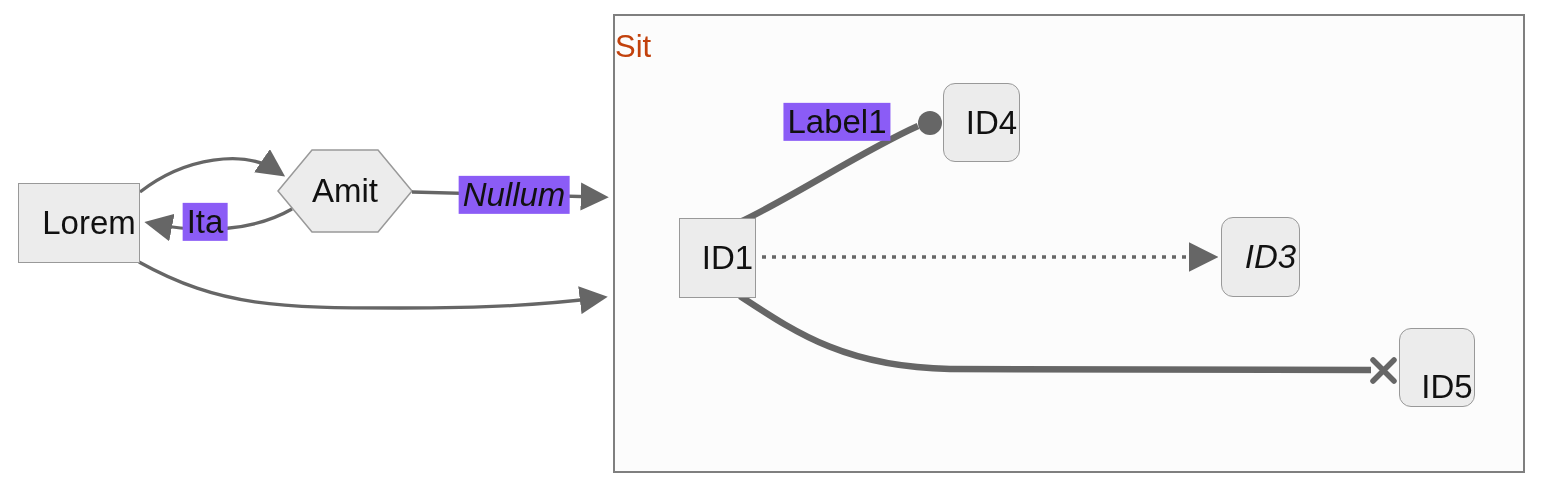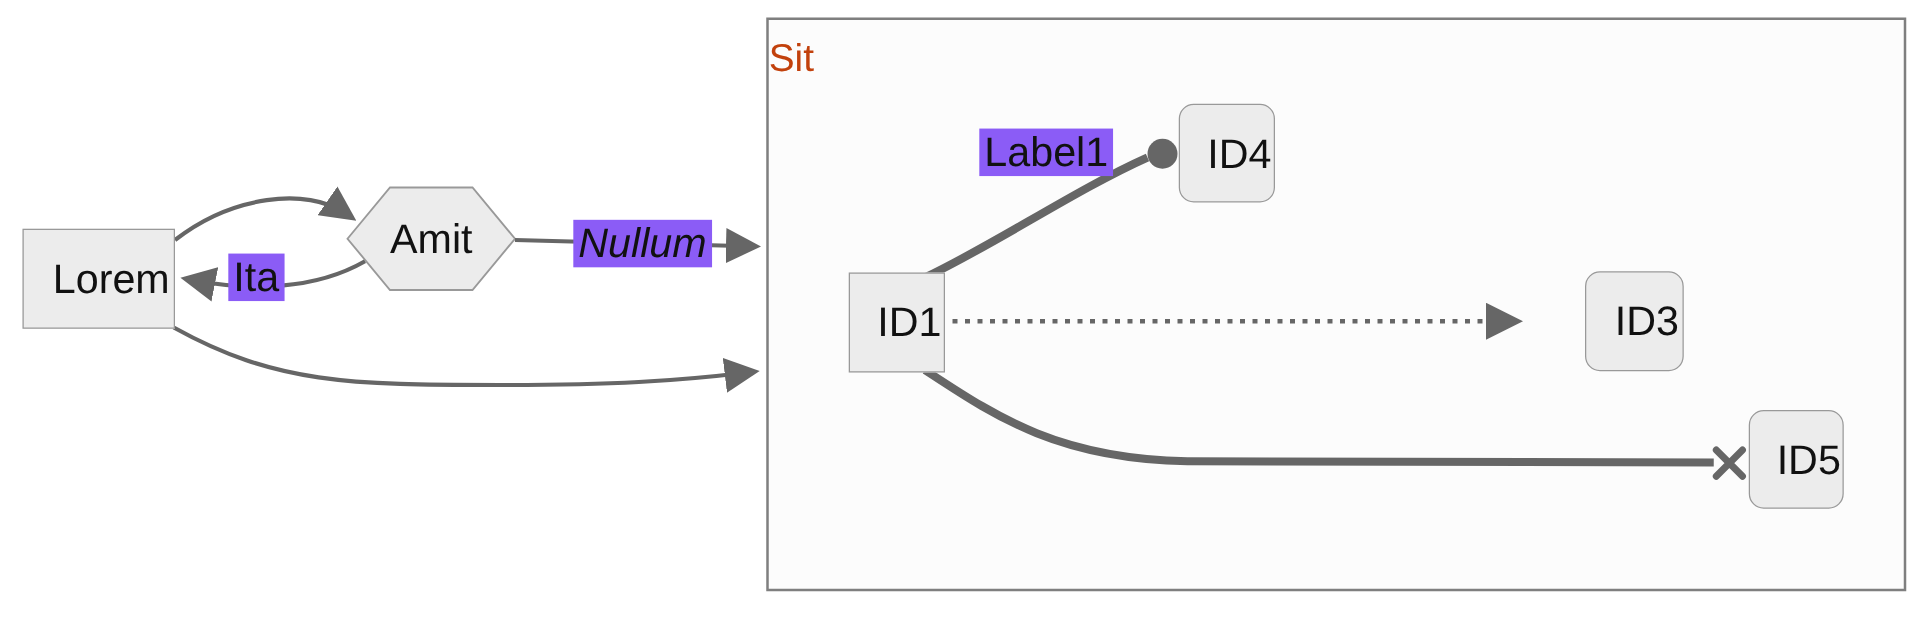--- a/index.html
+++ b/index.html
@@ -132,25 +132,25 @@
   </div>
 
   <div class="node" style="left:663px; top:218px; width:77px; height:80px;margin-left:16px;">
     <span>ID1</span>
   </div>
 
   <div class="node rounded" style="left:943px; top:83px; width:77px; height:79px;">
     <span>ID4</span>
   </div>
 
-  <div class="node rounded" style="left:1268px; top:217px; width:79px; height:80px;">
+  <div class="node rounded" style="left:1221px; top:217px; width:79px; height:80px;font-style:italic;">
     <span>ID3</span>
   </div>
 
-  <div class="node rounded" style="left:1399px; top:328px; width:76px; height:79px;">
+  <div class="node rounded" style="left:1399px; top:328px; width:76px; height:79px;align-items:flex-end;">
     <span>ID5</span>
   </div>
 
   <div class="edge-label" style="left:205px; top:222px;">Ita</div>
 
   <div class="edge-label" style="left:514px; top:195px;font-style:italic;">Nullum</div>
 
   <div class="edge-label" style="left:837px; top:122px;">Label1</div>
 
 

